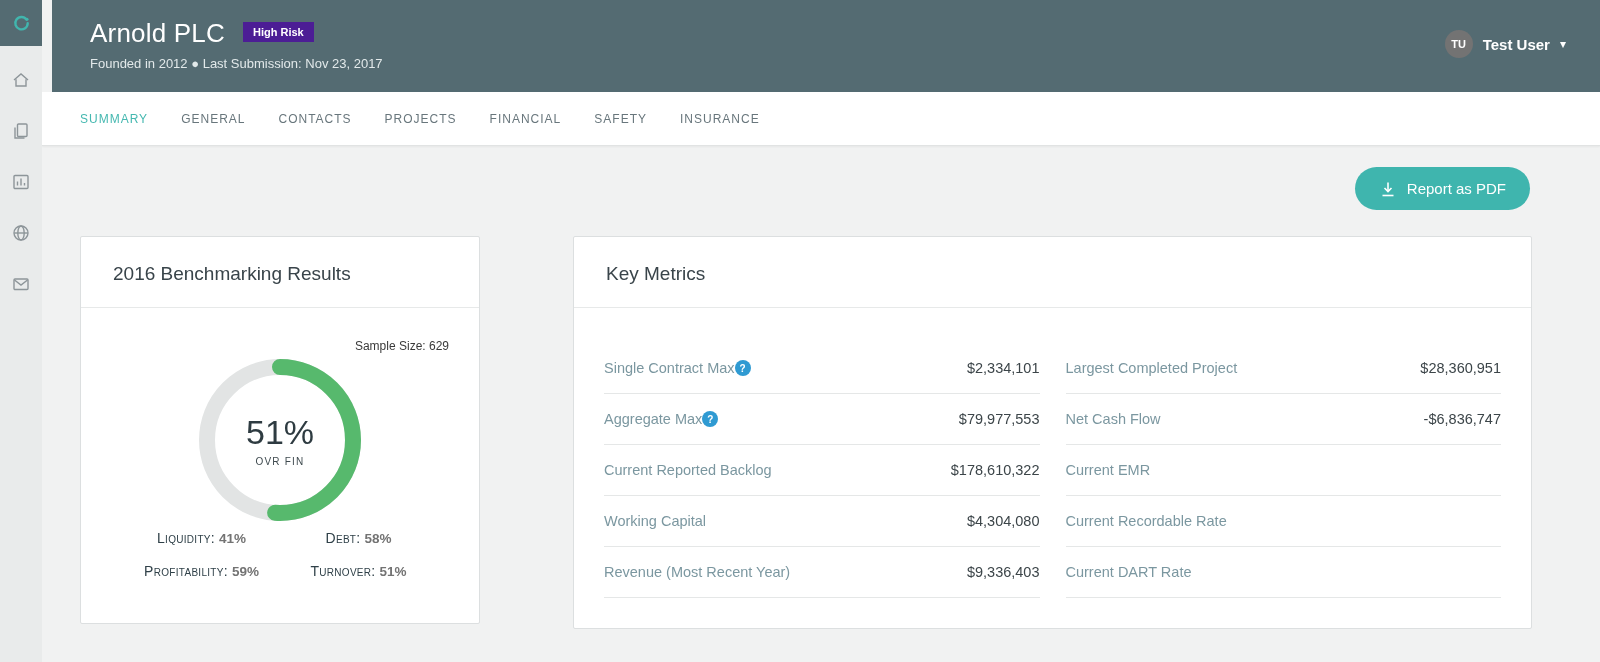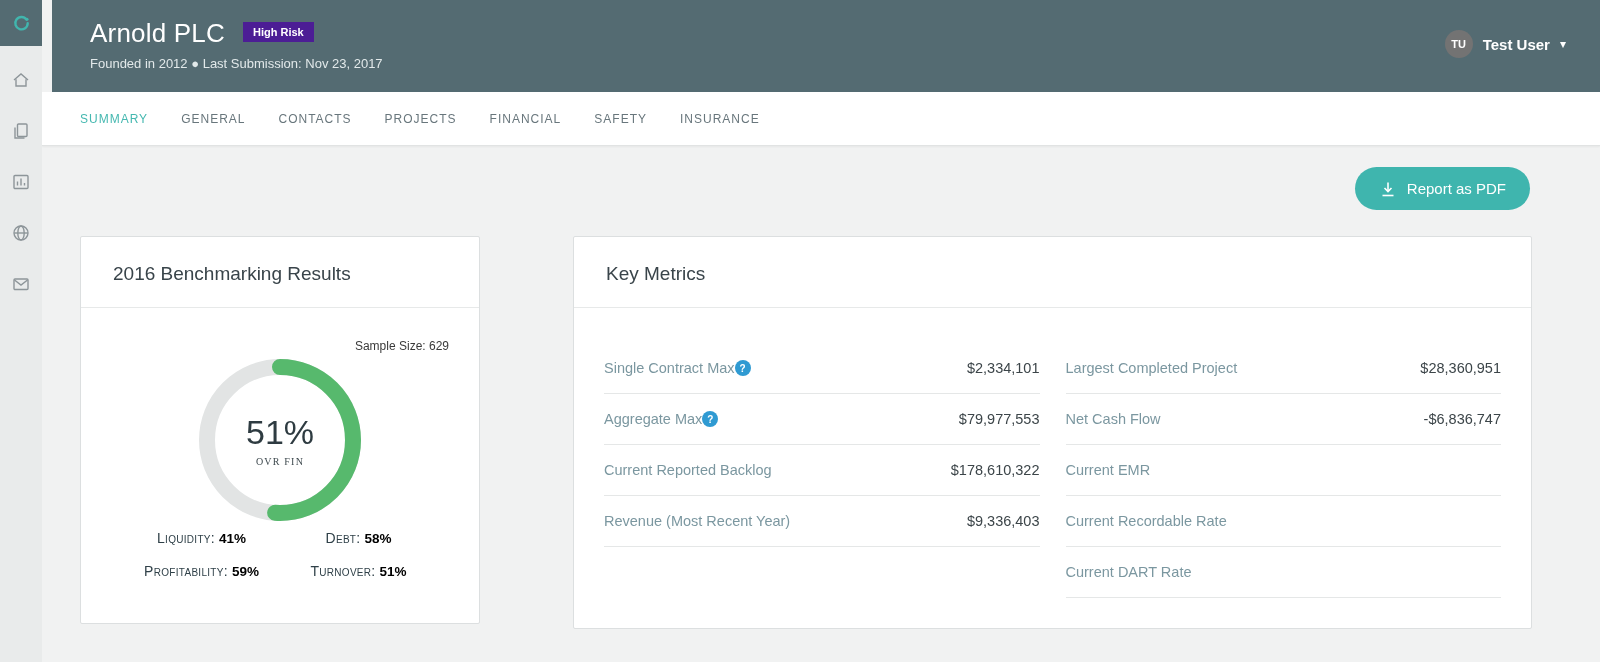--- a/index.html
+++ b/index.html
@@ -41,25 +41,25 @@
 
   .card { position:absolute; background:#fff; border:1px solid #dcdfe0; border-radius:2px; }
   .card h2 { font-size:19px; font-weight:400; color:#39444a; padding:26px 32px 22px; border-bottom:1px solid #e7e9e9; }
 
   .card-bench { left:38px; top:90px; width:400px; height:388px; }
   .sample-size { position:absolute; right:30px; top:102px; font-size:12px; color:#3a3a3a; }
 
   .donut-wrap { position:absolute; left:50%; top:121px; transform:translateX(-50%); width:164px; height:164px; }
   .donut-center { position:absolute; inset:0; display:flex; flex-direction:column; align-items:center; justify-content:center; }
   .donut-pct { font-size:34px; color:#2e3b41; }
-  .donut-sub { font-size:10px; letter-spacing:1.2px; color:#3f4a4f; margin-top:4px;font-family:Liberation Serif, serif; }
+  .donut-sub { font-size:10px; letter-spacing:1.2px; color:#3f4a4f; margin-top:4px; }
 
   .stats { position:absolute; left:0; right:0; top:292px; display:grid; grid-template-columns:1fr 1fr; row-gap:15px; padding:0 42px; text-align:center; }
   .stat-label { font-variant:small-caps; letter-spacing:.3px; font-size:14px; color:#2f4048; }
-  .stat-value { font-size:13.5px; font-weight:bold; color:#000000; margin-left:4px; }
+  .stat-value { font-size:13.5px; font-weight:bold; color:#737373; margin-left:4px; }
 
   .card-metrics { left:531px; top:90px; width:959px; height:393px; }
   .metrics-grid { position:absolute; top:106px; left:30px; right:30px; display:grid; grid-template-columns:1fr 1fr; column-gap:26px; }
   .mrow { height:51px; display:flex; justify-content:space-between; align-items:center; border-bottom:1px solid #e5e7e7; }
   .mlabel { font-size:14.5px; color:#7b97a0; display:flex; align-items:center; }
   .mvalue { font-size:14.5px; color:#3c4549; }
   .help { width:16px; height:16px; border-radius:50%; background:#2f9ad2; color:#fff; font-size:10px; font-weight:bold;
           display:flex; align-items:center; justify-content:center; cursor:pointer; }
 </style>
 </head>
@@ -189,20 +189,24 @@
             <span>Aggregate Max</span>
             <span class="help">?</span>
           </span>
           <span class="mvalue">$79,977,553</span>
         </div>
         <div class="mrow">
           <span class="mlabel">Current Reported Backlog</span>
           <span class="mvalue">$178,610,322</span>
         </div>
         <div class="mrow">
+          <span class="mlabel">Working Capital</span>
+          <span class="mvalue">$4,304,080</span>
+        </div>
+        <div class="mrow">
           <span class="mlabel">Revenue (Most Recent Year)</span>
           <span class="mvalue">$9,336,403</span>
         </div>
       </div>
 
       <div class="mcol">
         <div class="mrow">
           <span class="mlabel">Largest Completed Project</span>
           <span class="mvalue">$28,360,951</span>
         </div>

